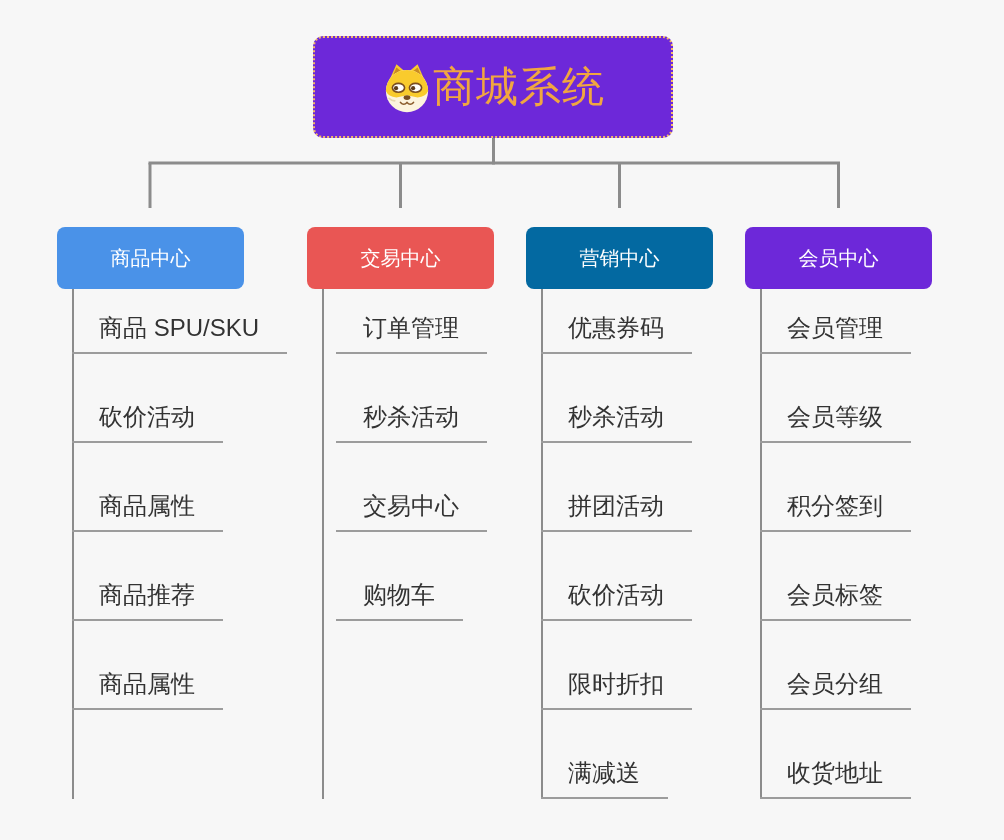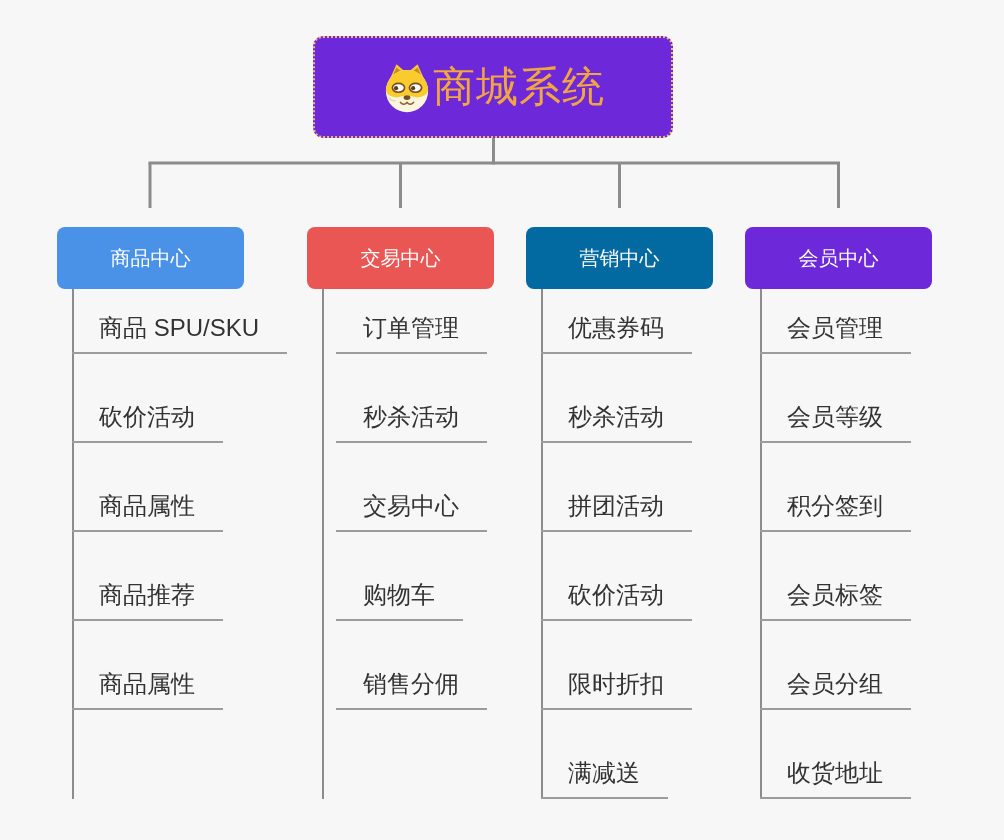--- a/index.html
+++ b/index.html
@@ -161,23 +161,20 @@
       </div>
     <div class="leaf-row">
         <span class="topic-label">秒杀活动</span>
       </div>
     <div class="leaf-row">
         <span class="topic-label">交易中心</span>
       </div>
     <div class="leaf-row">
         <span class="topic-label">购物车</span>
       </div>
-    <div class="leaf-row">
-        <span class="topic-label">销售分佣</span>
-      </div>
   </div>
 
   <div class="leaf-column col-4">
     <div class="leaf-row">
         <span class="topic-label">会员管理</span>
       </div>
     <div class="leaf-row">
         <span class="topic-label">会员等级</span>
       </div>
     <div class="leaf-row">

